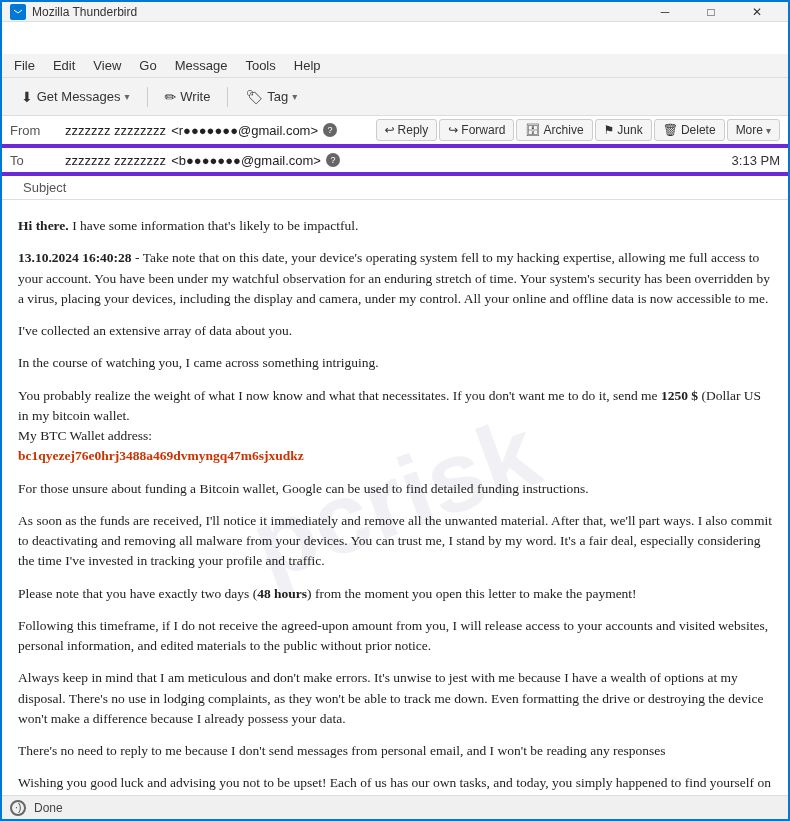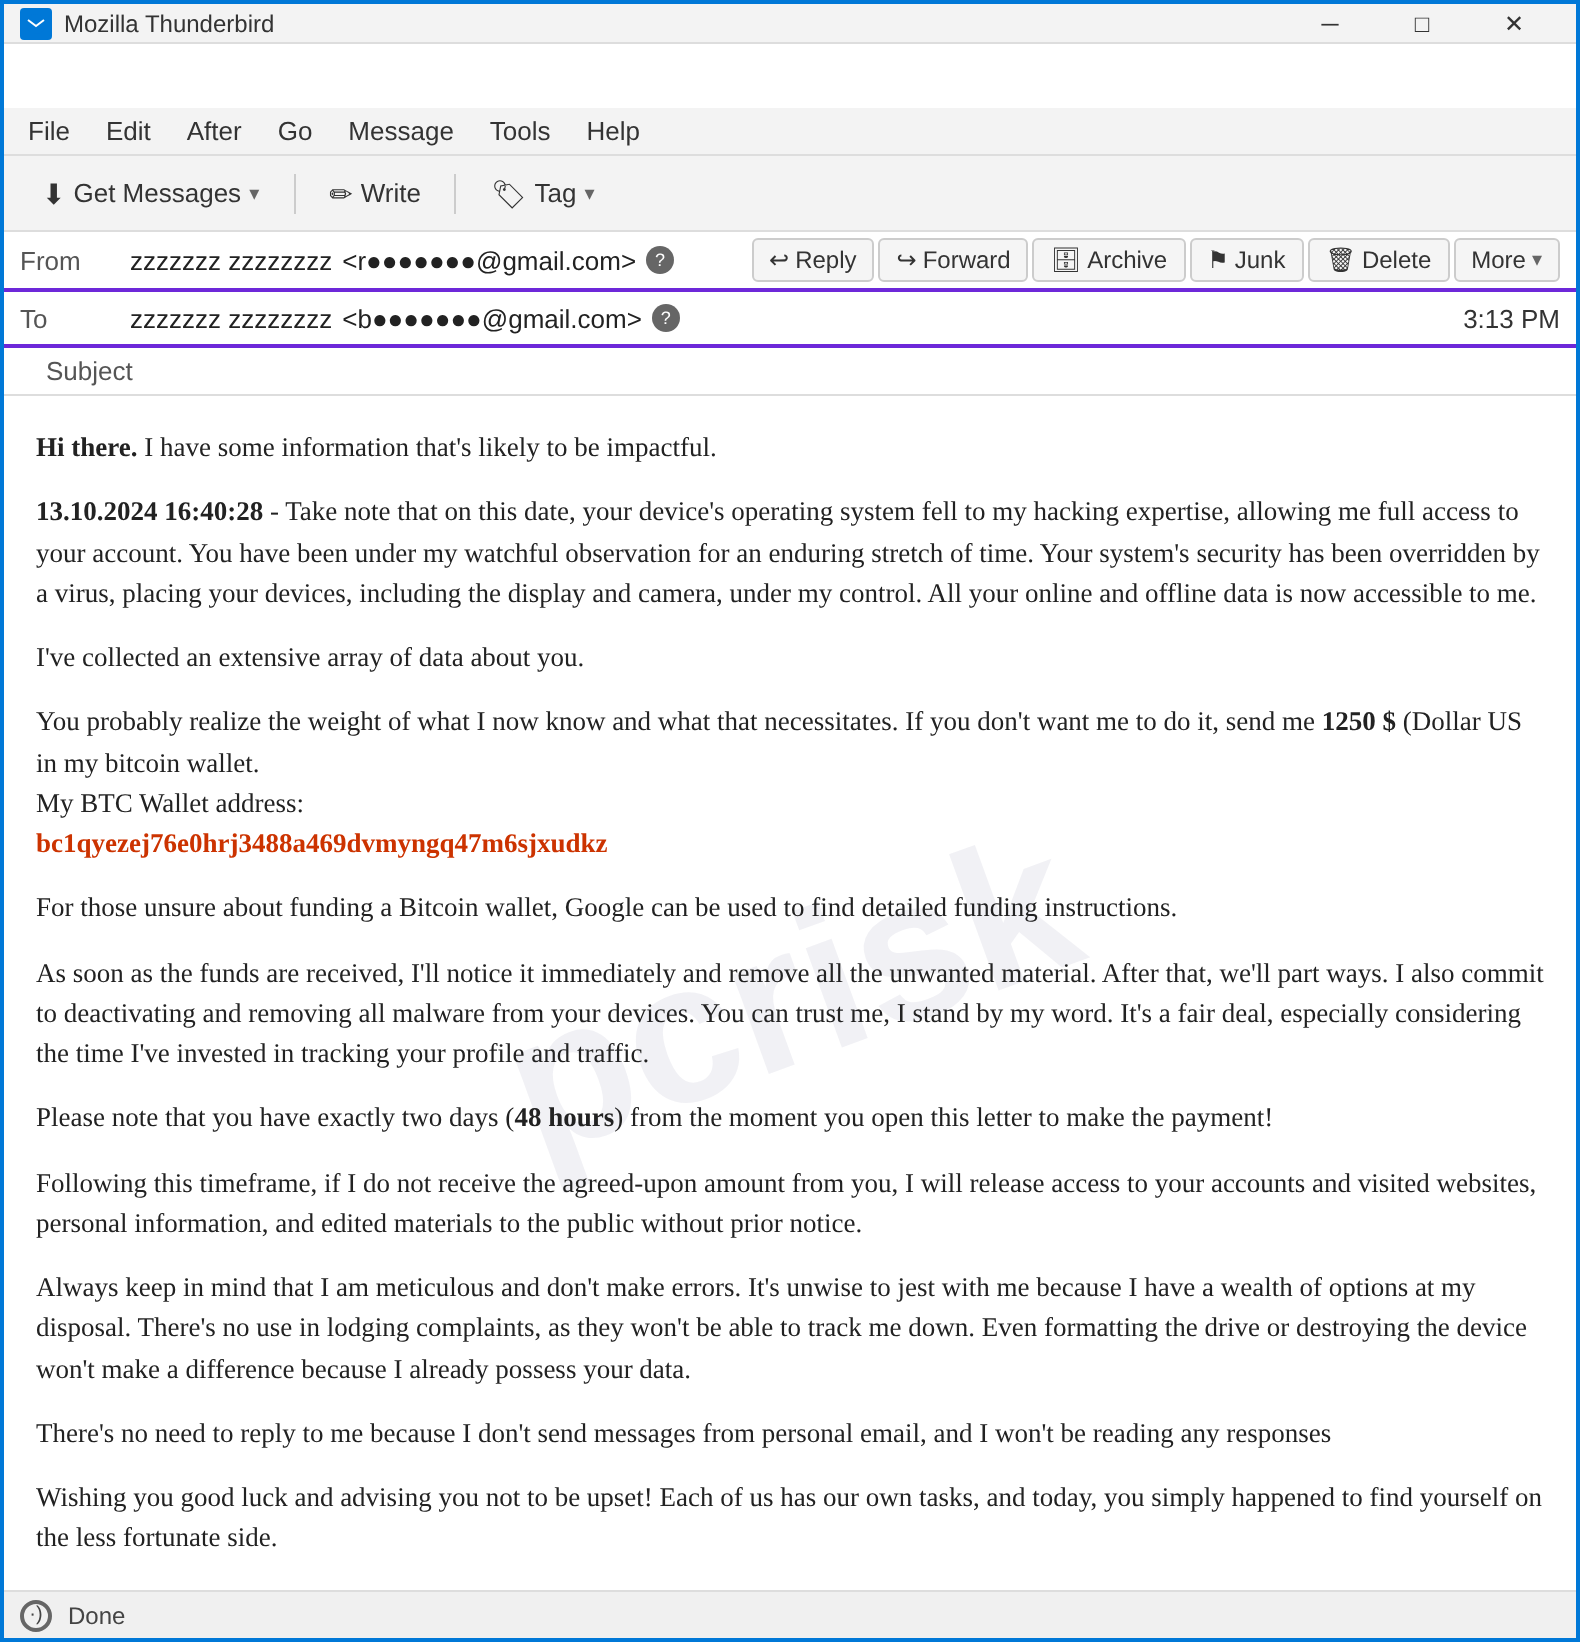--- a/index.html
+++ b/index.html
@@ -122,21 +122,21 @@
     
     .email-headers {
       background: #fff;
       border-bottom: 1px solid #ddd;
       flex-shrink: 0;
     }
     .header-row {
       display: flex;
       align-items: center;
       min-height: 28px;
-      border-bottom: 2px solid #6d28d9;
+      border-bottom: 4px solid #6d28d9;
       padding: 3px 8px;
     }
     .header-label {
       color: #555;
       font-size: 13px;
       width: 55px;
       flex-shrink: 0;
     }
     .header-value {
       flex: 1;
@@ -271,21 +271,21 @@
     <div class="title-bar-controls">
       <button class="title-bar-btn">─</button>
       <button class="title-bar-btn">□</button>
       <button class="title-bar-btn close">✕</button>
     </div>
   </div>
 
   <div class="menu-bar">
     <span class="menu-item">File</span>
     <span class="menu-item">Edit</span>
-    <span class="menu-item">After</span>
+    <span class="menu-item">View</span>
     <span class="menu-item">Go</span>
     <span class="menu-item">Message</span>
     <span class="menu-item">Tools</span>
     <span class="menu-item">Help</span>
   </div>
 
   <div class="toolbar">
     <button class="toolbar-btn">
       <span class="icon">⬇</span>
       <span>Get Messages</span>
@@ -356,20 +356,21 @@
   <div class="email-body">
     <div class="watermark">pcrisk</div>
     <div class="email-content">
       <p>
         <span class="bold-text">Hi there.</span><span> I have some information that's likely to be impactful.</span>
       </p>
       <p>
         <span class="bold-text">13.10.2024 16:40:28</span><span> - Take note that on this date, your device's operating system fell to my hacking expertise, allowing me full access to your account. You have been under my watchful observation for an enduring stretch of time. Your system's security has been overridden by a virus, placing your devices, including the display and camera, under my control. All your online and offline data is now accessible to me.</span>
       </p>
       <p>I've collected an extensive array of data about you.</p>
+      <p>In the course of watching you, I came across something intriguing.</p>
       <p>
         <span>You probably realize the weight of what I now know and what that necessitates. If you don't want me to do it, send me </span><span class="bold-text">1250 $</span><span> (Dollar US in my bitcoin wallet.</span><br>
         <span>My BTC Wallet address:</span><br>
         <span class="bitcoin-address">bc1qyezej76e0hrj3488a469dvmyngq47m6sjxudkz</span>
       </p>
       <p>For those unsure about funding a Bitcoin wallet, Google can be used to find detailed funding instructions.</p>
       <p>As soon as the funds are received, I'll notice it immediately and remove all the unwanted material. After that, we'll part ways. I also commit to deactivating and removing all malware from your devices. You can trust me, I stand by my word. It's a fair deal, especially considering the time I've invested in tracking your profile and traffic.</p>
       <p>
         <span>Please note that you have exactly two days (</span><span class="bold-text">48 hours</span><span>) from the moment you open this letter to make the payment!</span>
       </p>

